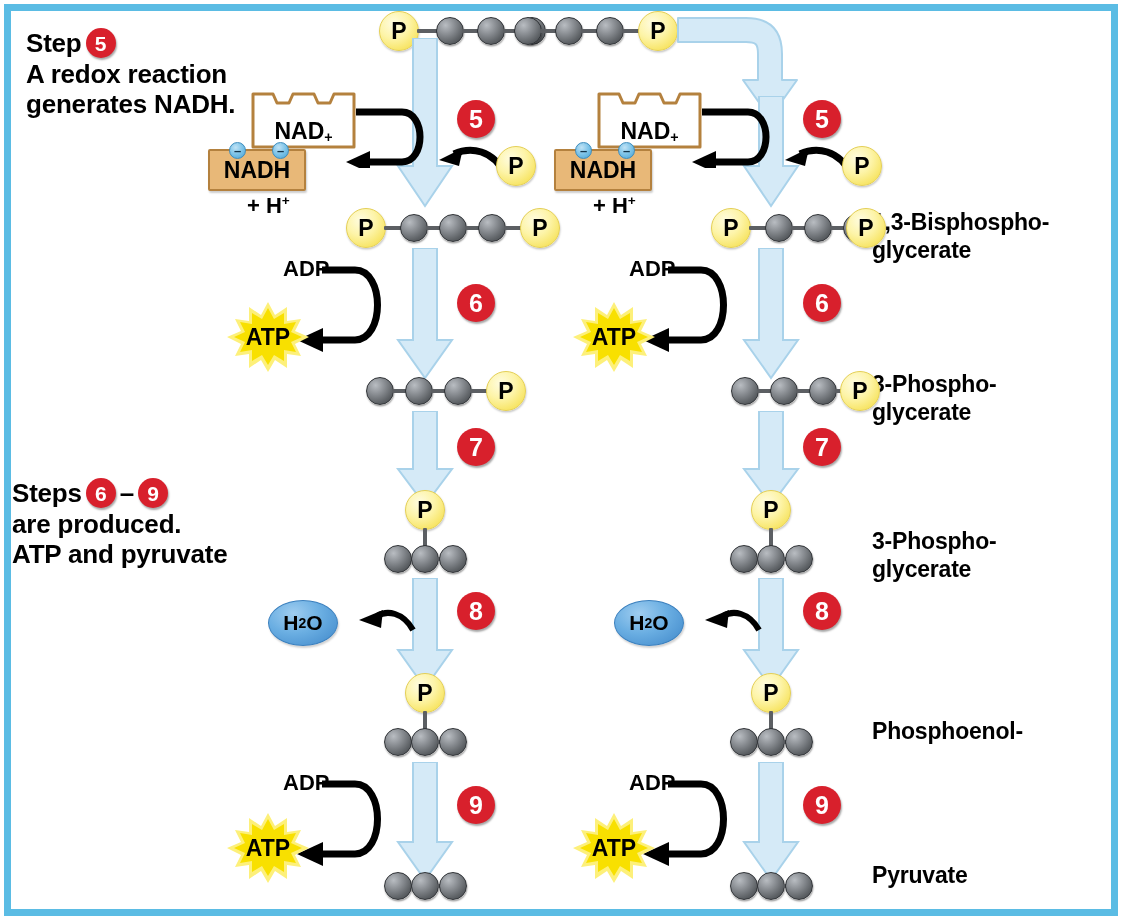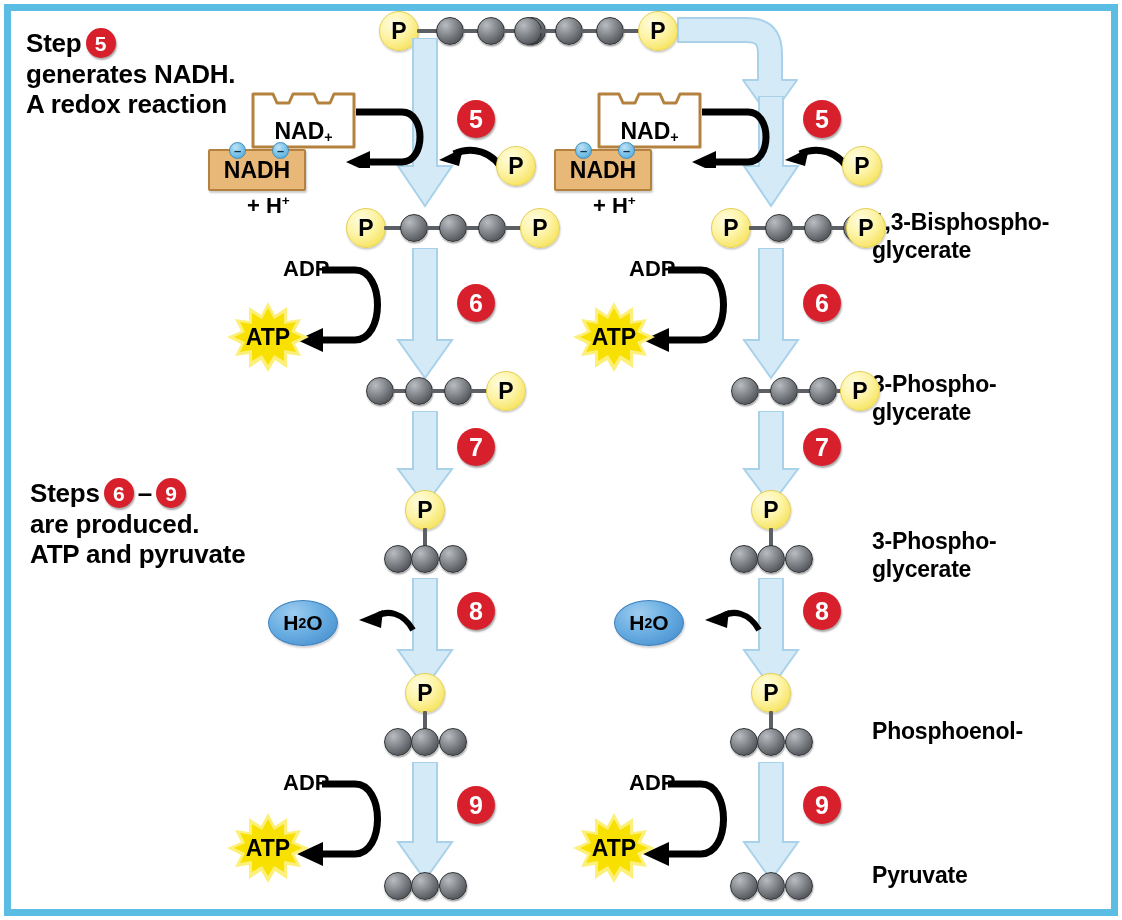--- a/index.html
+++ b/index.html
@@ -159,25 +159,25 @@
 
 <div id="canvas">
   <div id="frame"></div>
 
 
   <div class="caption abs" style="left:26px;top:28px;font-size:26px;">
     <div class="cap-inline">
       <span>Step</span>
       <span class="badge badge-sm">5</span>
     </div>
+    <span class="cap-line">A redox reaction</span>
     <span class="cap-line">generates NADH.</span>
-    <span class="cap-line">A redox reaction</span>
-  </div>
-
-  <div class="caption abs" style="left:30px;top:478px;font-size:26px;">
+  </div>
+
+  <div class="caption abs" style="left:12px;top:478px;font-size:26px;">
     <div class="cap-inline">
       <span>Steps</span>
       <span class="badge badge-sm">6</span>
       <span style="font-size:26px;">–</span>
       <span class="badge badge-sm">9</span>
     </div>
     <span class="cap-line">are produced.</span>
     <span class="cap-line">ATP and pyruvate</span>
   </div>
 

